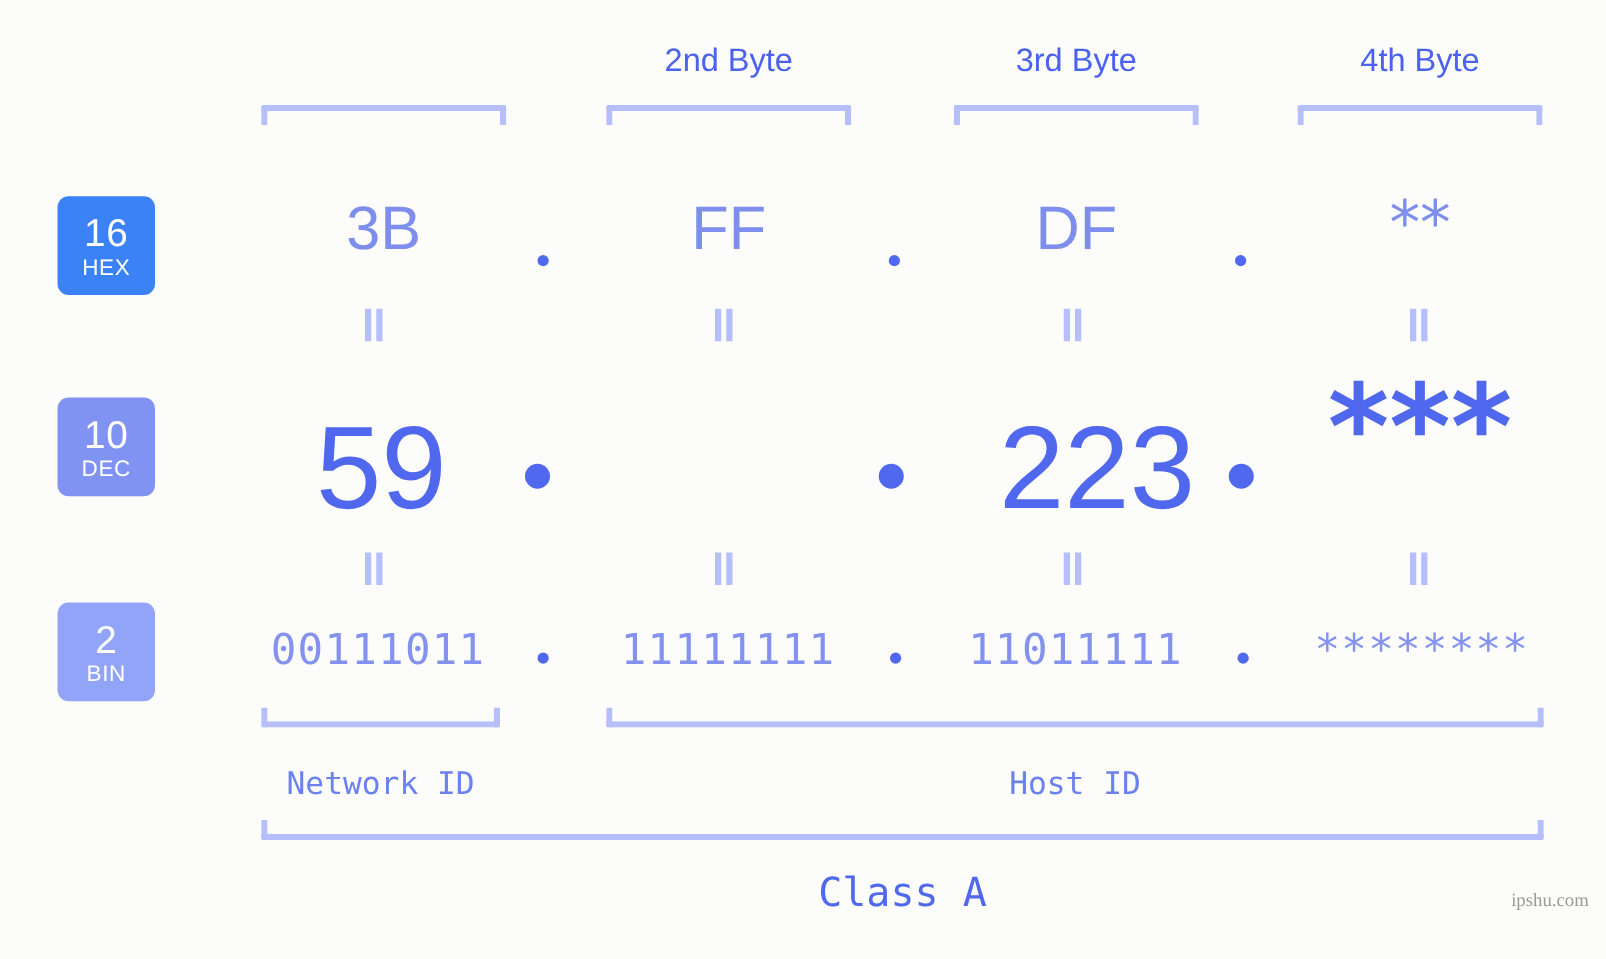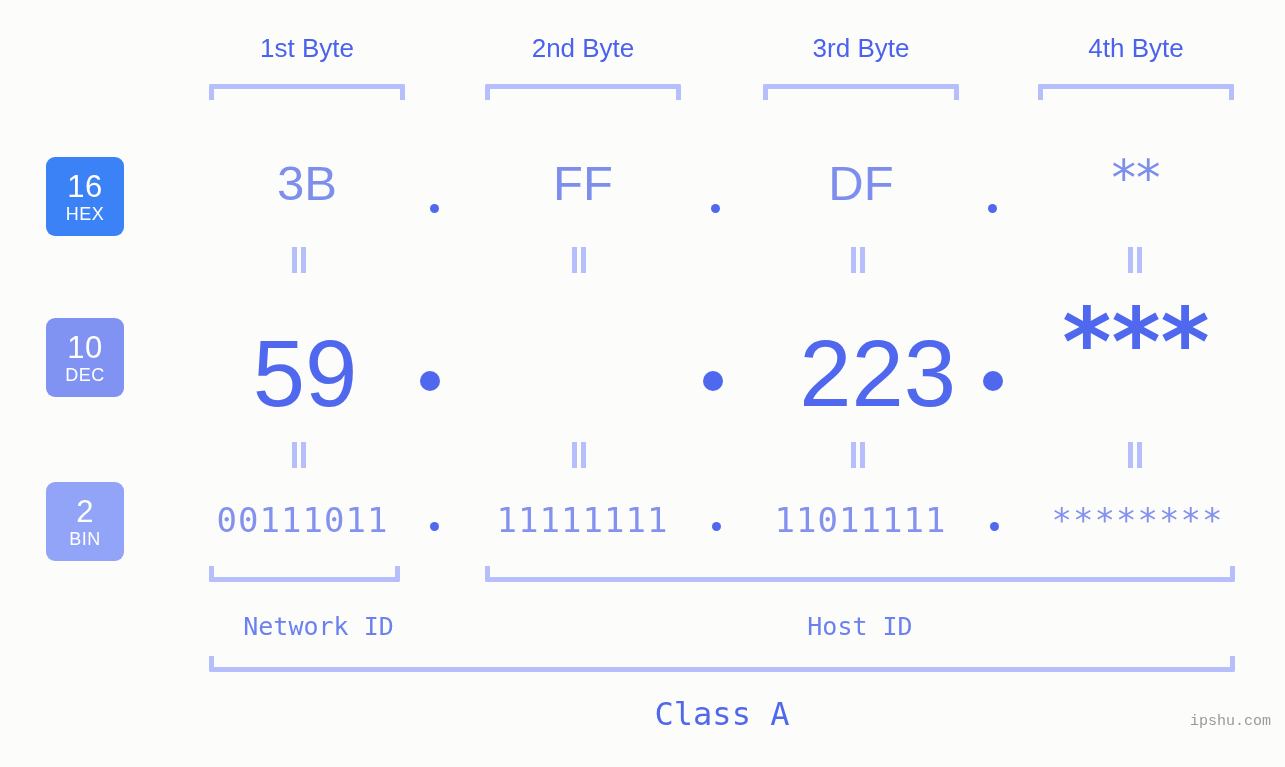--- a/index.html
+++ b/index.html
@@ -169,30 +169,29 @@
     white-space: nowrap;
   }
 
   
   .watermark {
     position: absolute;
     right: 14px;
     top: 713px;
     font-size: 15px;
     color: #9a9a9a;
-    font-family: Liberation Mono, monospace;
+    font-family: Liberation Serif, serif;
     white-space: nowrap;
   }
 </style>
 </head>
 <body>
 
 <div id="stage">
 
-  <div class="byte-label" style="left:209px; width:196px;">1st Byte</div>
   <div class="byte-label" style="left:485px; width:196px;">2nd Byte</div>
   <div class="byte-label" style="left:763px; width:196px;">3rd Byte</div>
   <div class="byte-label" style="left:1038px; width:196px;">4th Byte</div>
 
   <div class="bracket-down" style="left:209px; top:84px; width:196px;"></div>
   <div class="bracket-down" style="left:485px; top:84px; width:196px;"></div>
   <div class="bracket-down" style="left:763px; top:84px; width:196px;"></div>
   <div class="bracket-down" style="left:1038px; top:84px; width:196px;"></div>
 
   <div class="badge" style="top:157px; background:#3b82f6;">
@@ -264,21 +263,21 @@
   <div class="val bin-val" style="left:758px; width:205px;">11011111</div>
   <div class="val bin-val" style="left:1035px; width:205px;">********</div>
 
   <div class="dot dot-bin" style="left:430px;"></div>
   <div class="dot dot-bin" style="left:712px;"></div>
   <div class="dot dot-bin" style="left:990px;"></div>
 
   <div class="bracket-up" style="left:209px; top:566px; width:191px;"></div>
   <div class="bracket-up" style="left:485px; top:566px; width:750px;"></div>
 
-  <div class="id-label" style="left:223px; width:191px;">Network ID</div>
+  <div class="id-label" style="left:209px; width:191px;">Network ID</div>
   <div class="id-label" style="left:485px; width:750px;">Host ID</div>
 
   <div class="bracket-up" style="left:209px; top:656px; width:1026px;"></div>
   <div class="class-label" style="left:209px; width:1026px;">Class A</div>
 
   <div class="watermark">ipshu.com</div>
 
 </div>
 
 </body></html>

